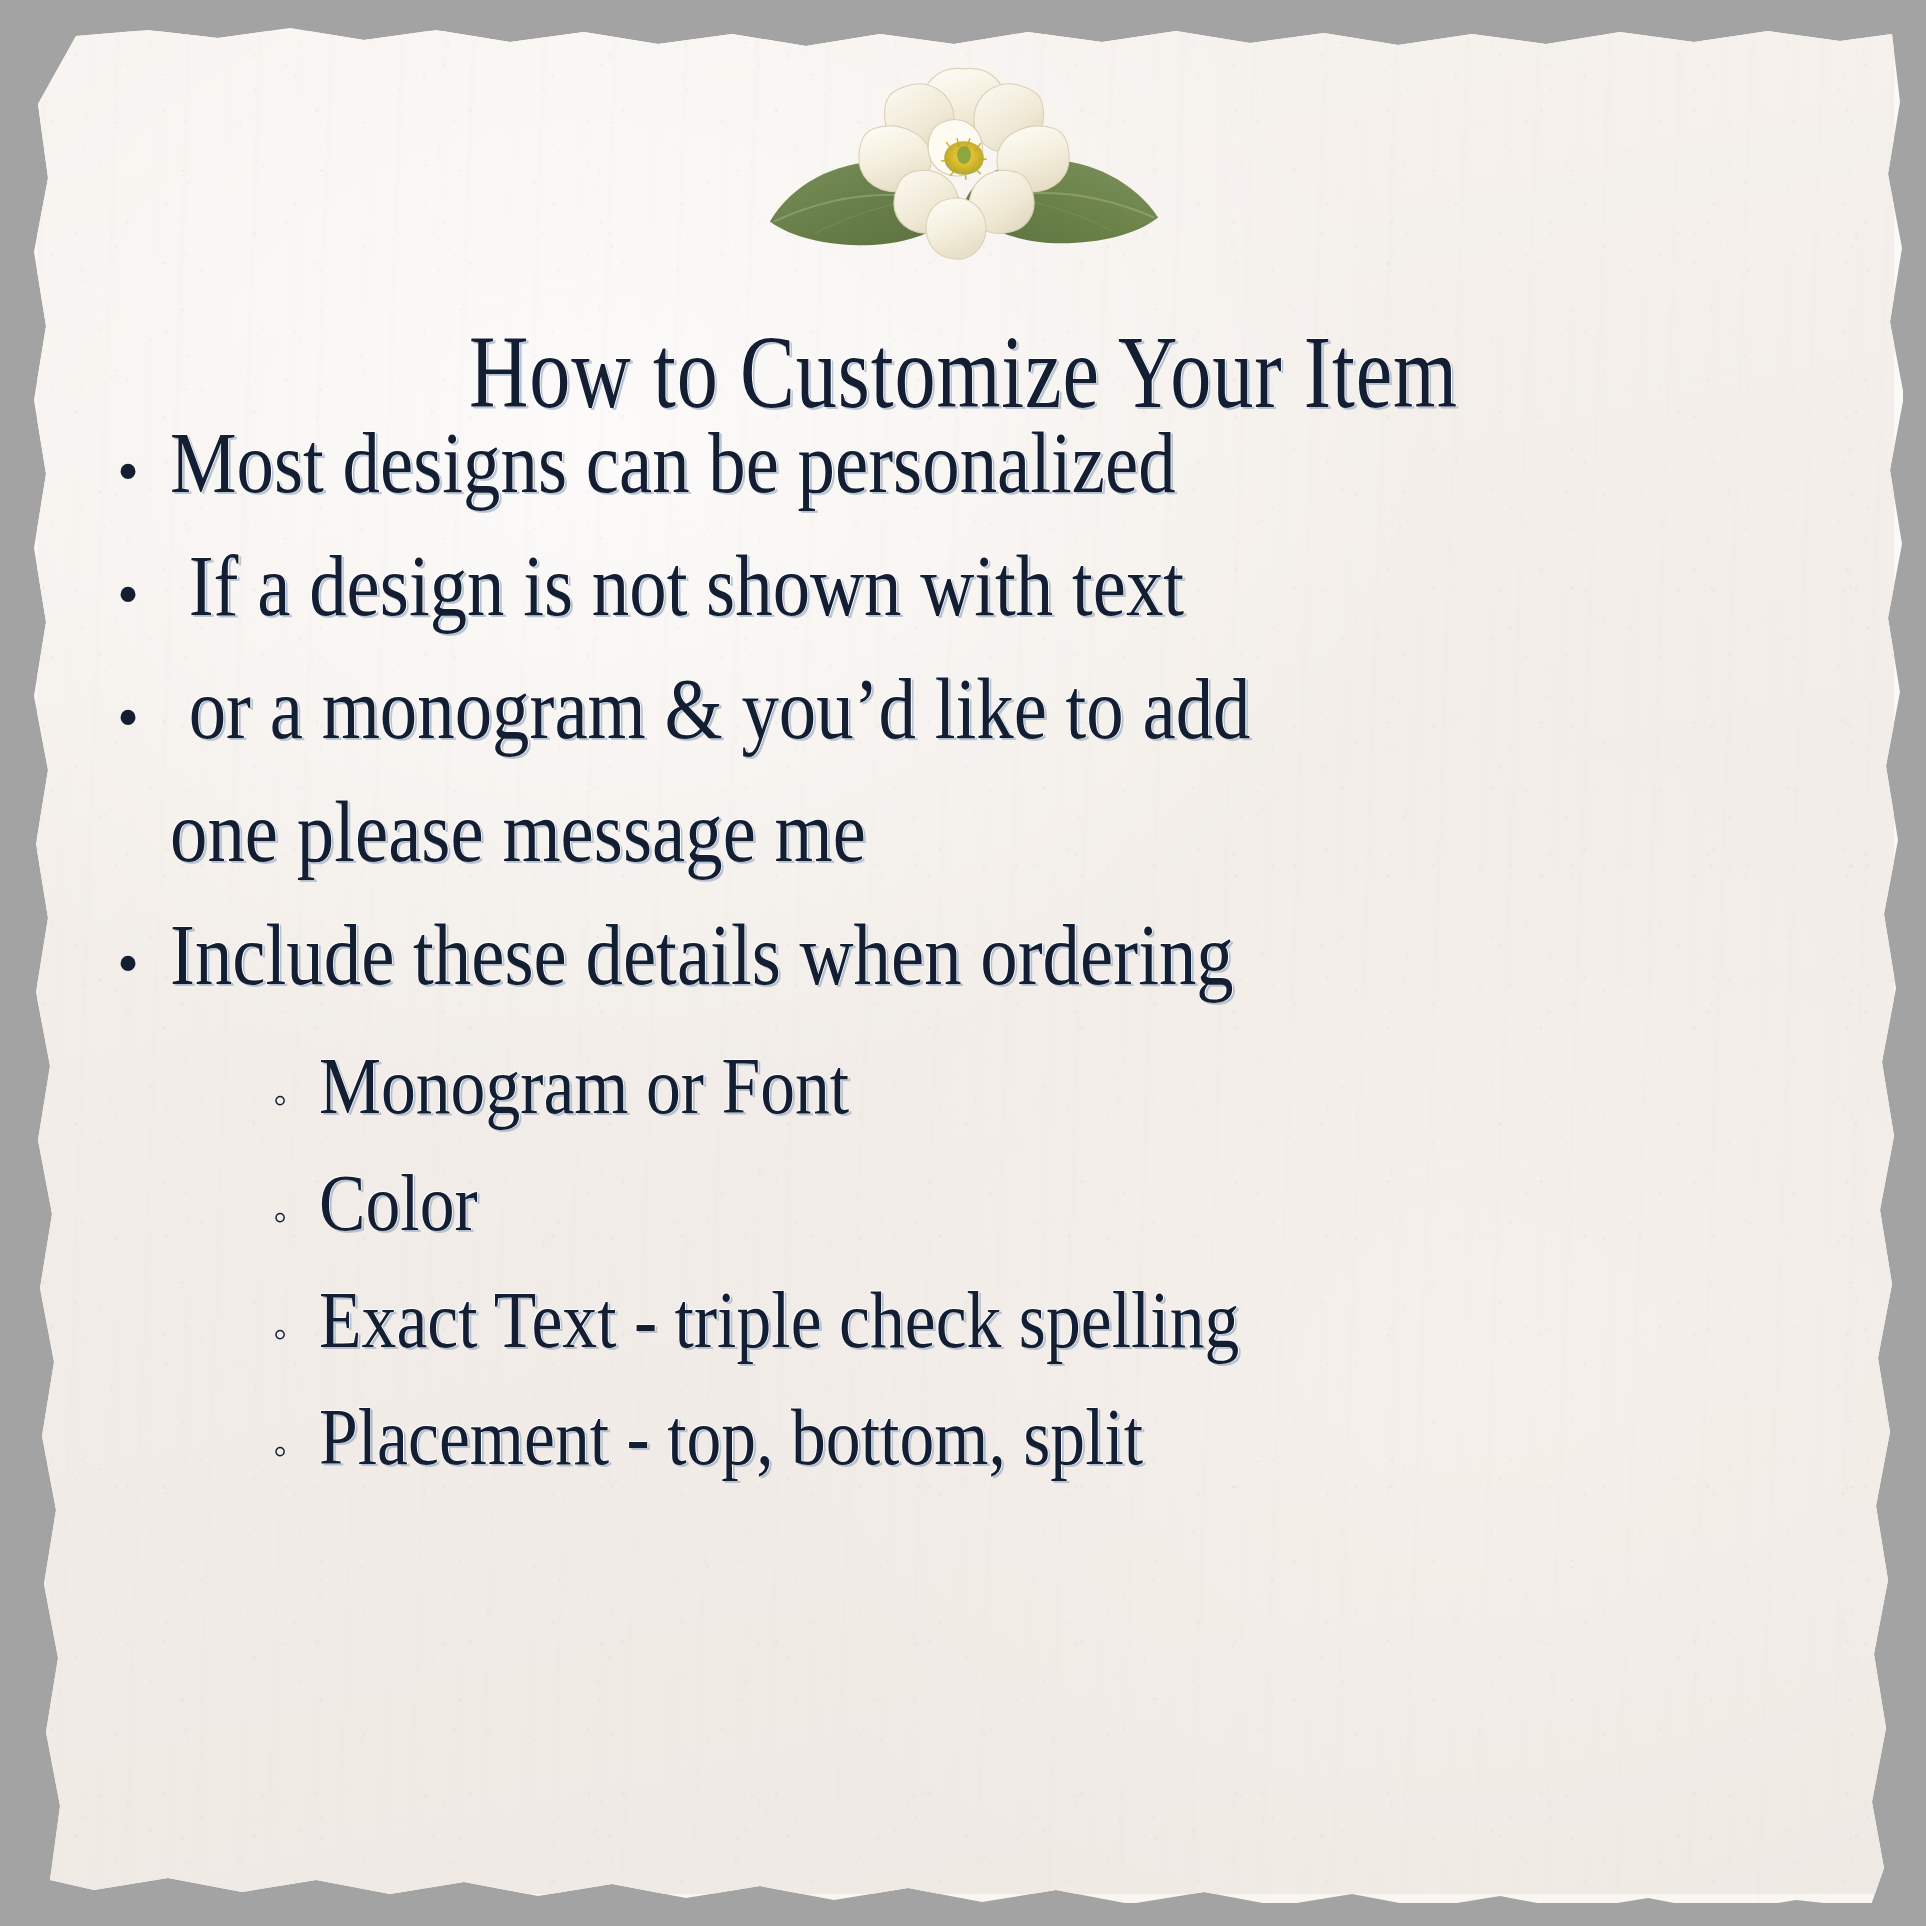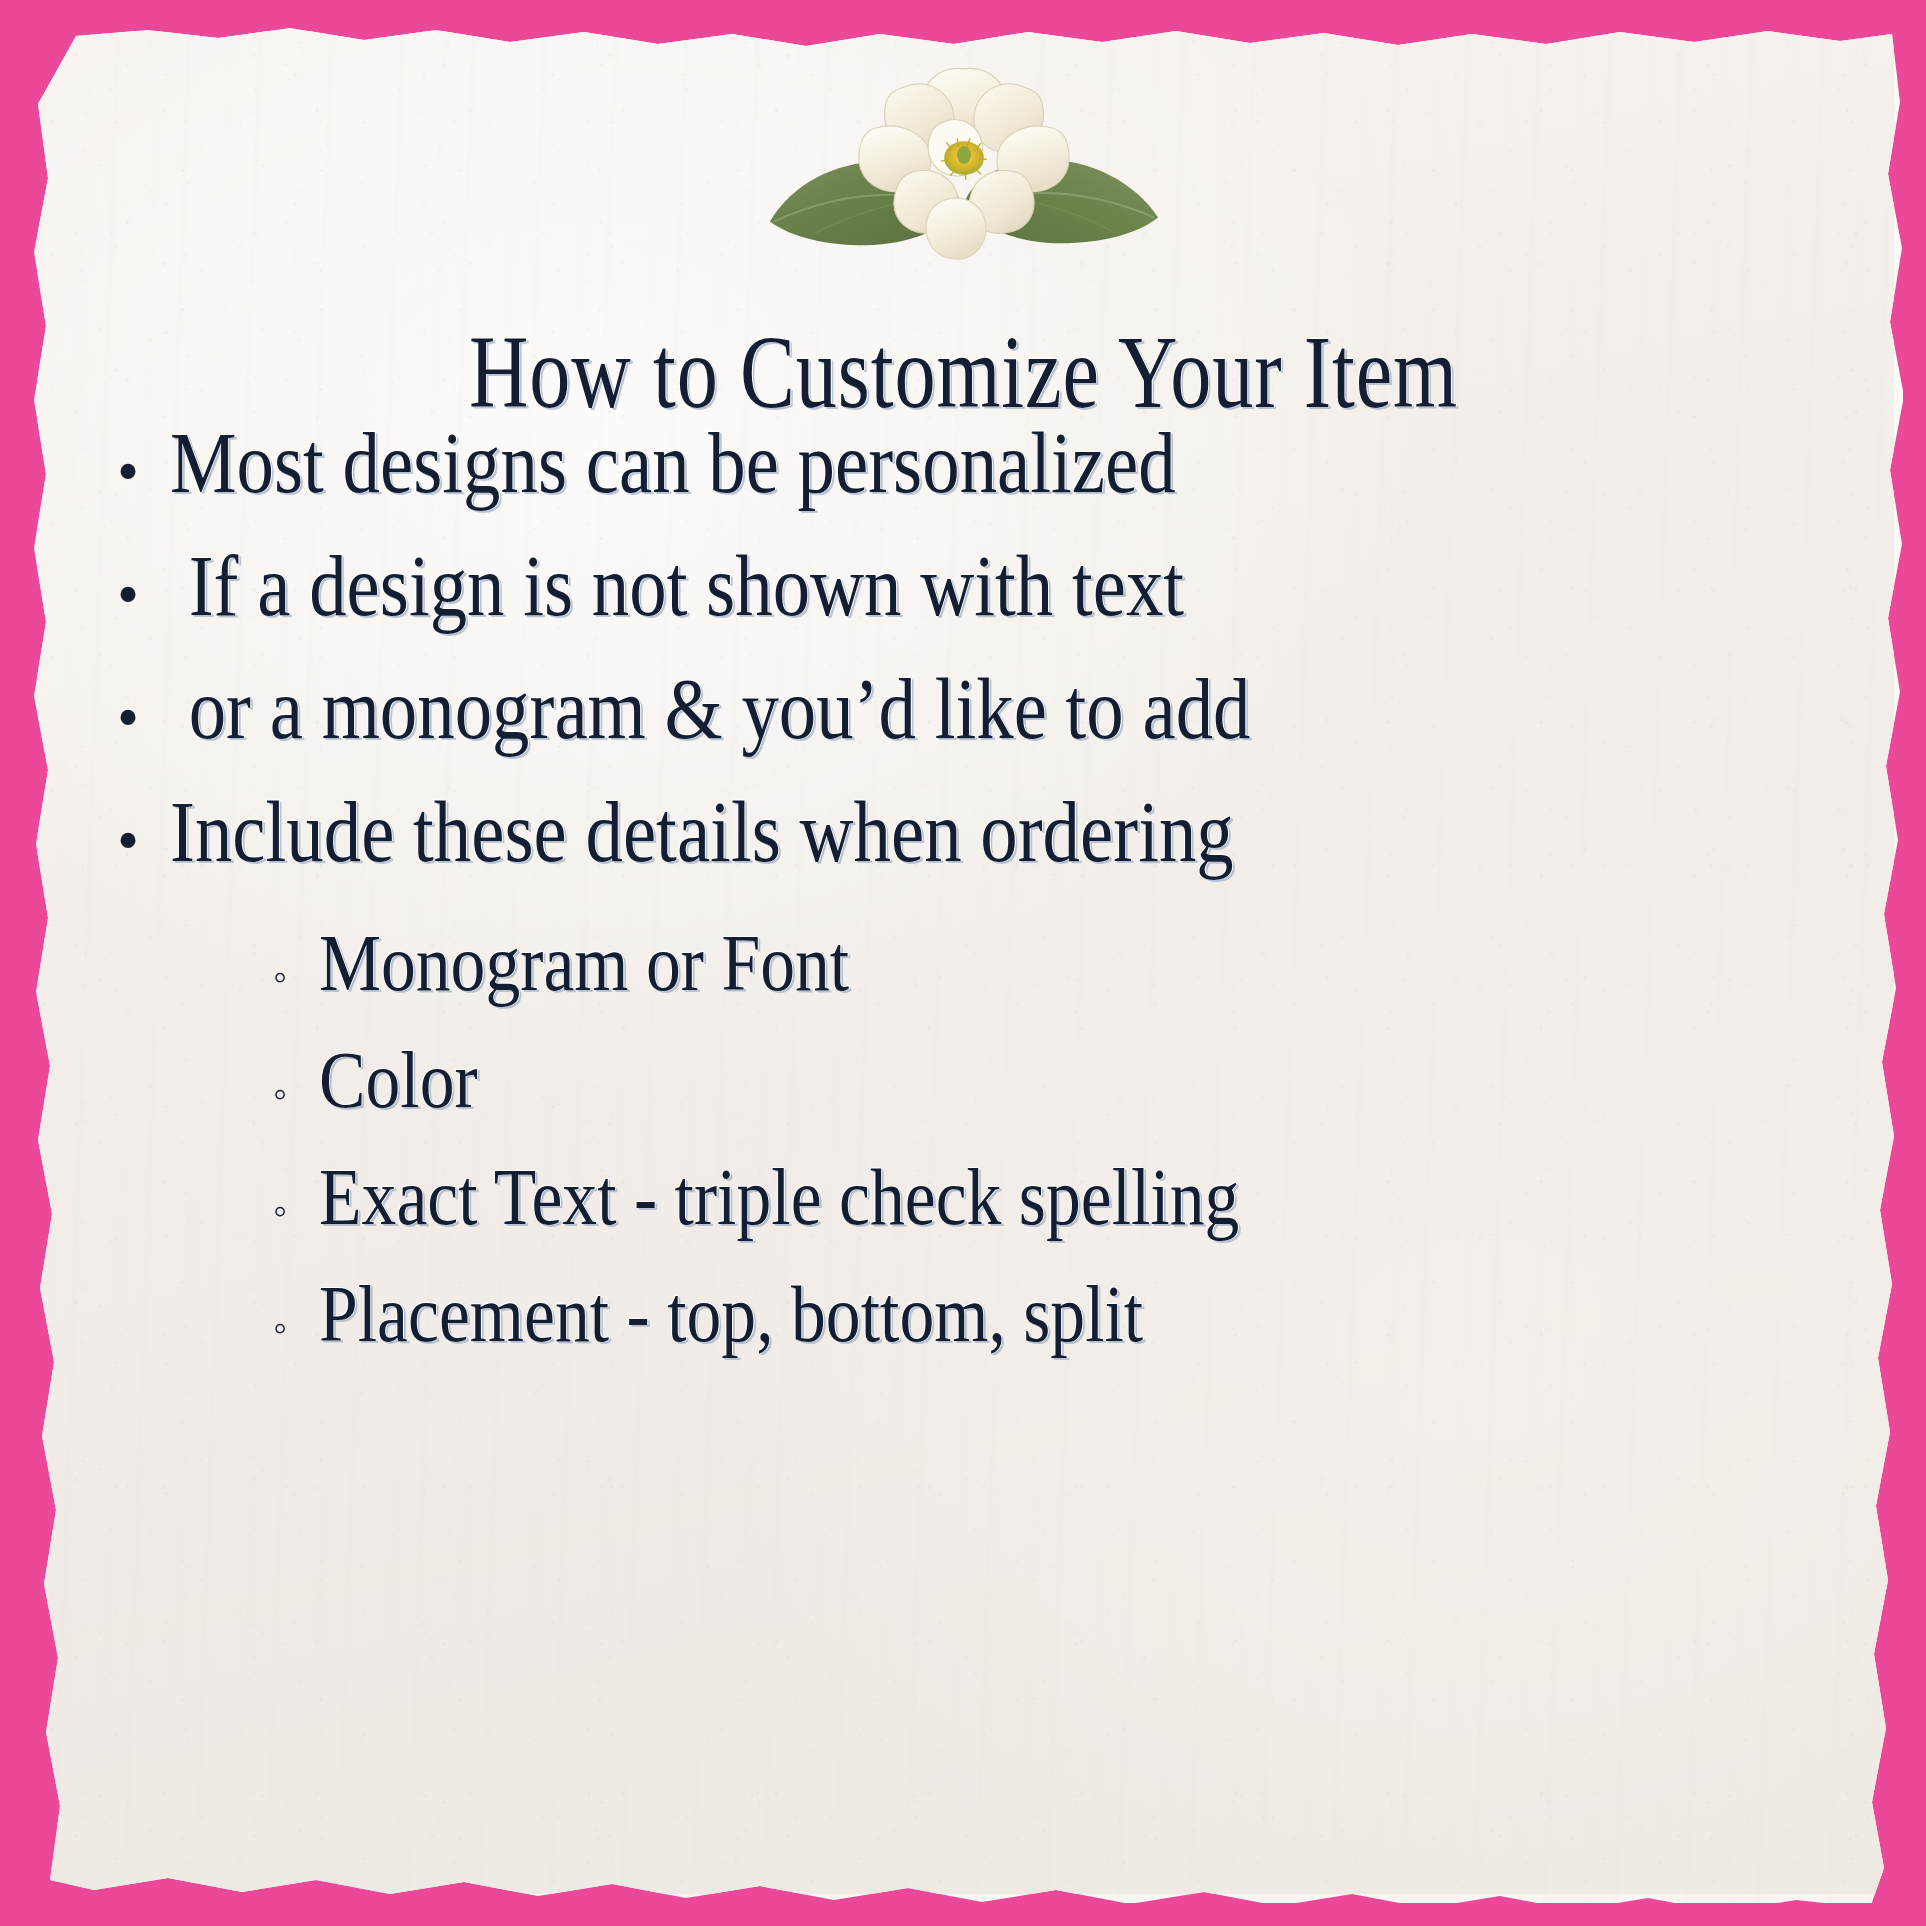--- a/index.html
+++ b/index.html
@@ -11,21 +11,21 @@
   }
   body {
     background: #9DB07C;
     font-family: "Liberation Serif", serif;
   }
 
   #canvas {
     position: relative;
     width: 1927px;
     height: 1927px;
-    background: #ec4899;
+    background: #a3a3a3;
     overflow: hidden;
   }
 
   
   .paper-wrap {
     position: absolute;
     left: 28px;
     top: 22px;
     width: 1875px;
     height: 1881px;
@@ -343,20 +343,23 @@
       <div class="bullet-row">
         <span class="bullet-dot">•</span>
         <span class="bullet-text"> If a design is not shown with text</span>
       </div>
 
       <div class="bullet-row">
         <span class="bullet-dot">•</span>
         <span class="bullet-text"> or a monogram &amp; you’d like to add</span>
       </div>
 
+      <div class="cont-row">
+        <span class="cont-text">one please message me</span>
+      </div>
 
       <div class="bullet-row">
         <span class="bullet-dot">•</span>
         <span class="bullet-text">Include these details when ordering</span>
       </div>
 
       <div class="sub-list">
 
         <div class="sub-row">
           <span class="sub-dot">◦</span>

